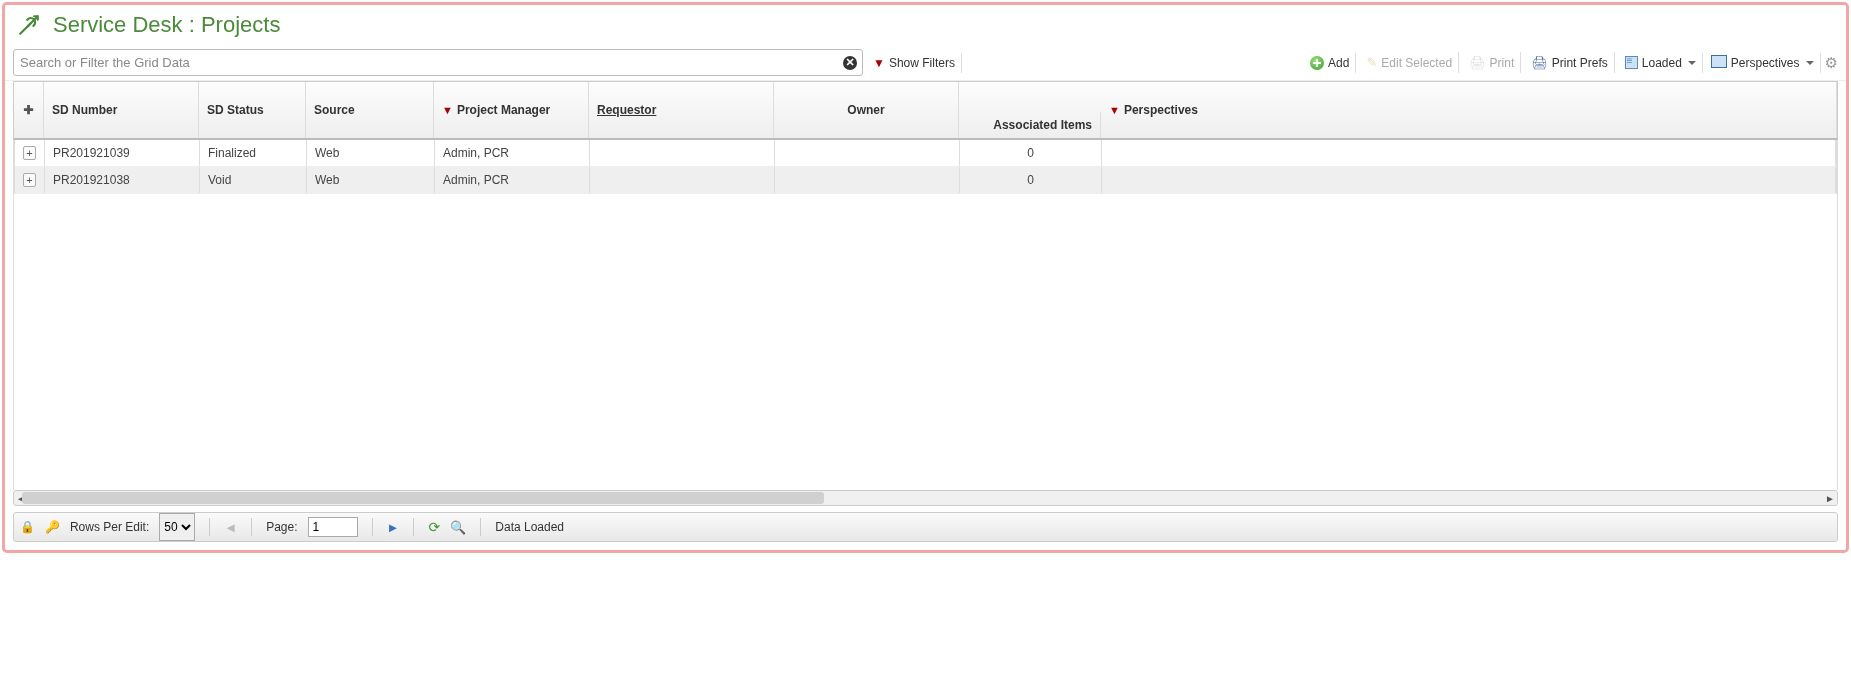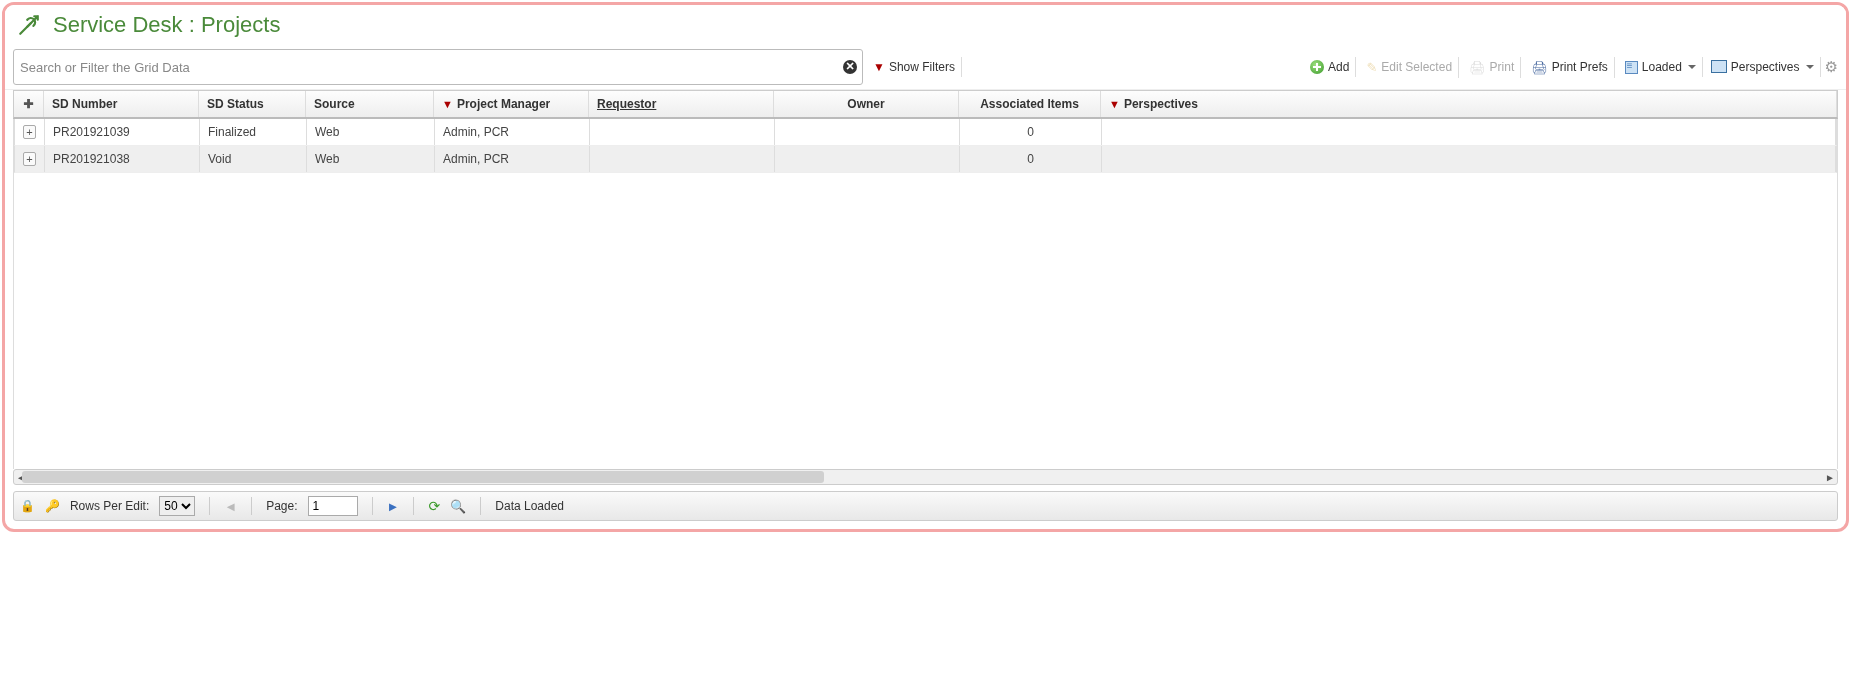--- a/index.html
+++ b/index.html
@@ -4,21 +4,21 @@
 <style>
   * { box-sizing: border-box; margin: 0; padding: 0; }
   body {
     font-family: Arial, Helvetica, sans-serif;
     font-size: 12px;
     background: #fff;
     color: #333;
   }
   .outer-frame {
     border: 3px solid #f4a6a6;
-    border-radius: 12px;
+    border-radius: 5px;
     margin: 2px;
     overflow: hidden;
   }
   .header {
     display: flex;
     align-items: center;
     padding: 6px 10px;
     gap: 10px;
     background: #fff;
   }
@@ -41,21 +41,21 @@
     border-bottom: 1px solid #eee;
   }
   .search-box {
     flex: 0 0 850px;
     position: relative;
     display: flex;
     align-items: center;
   }
   .search-input {
     width: 100%;
-    height: 36px;
+    height: 27px;
     padding: 2px 26px 2px 6px;
     border: 1px solid #bbb;
     border-radius: 3px;
     font-size: 13px;
     color: #333;
   }
   .search-input::placeholder { color: #888; }
   .clear-icon {
     position: absolute;
     right: 6px;
@@ -173,21 +173,21 @@
   }
   .grid-row.alt { background: #efefef; }
   .col-expand { flex: 0 0 30px; justify-content: center; font-size: 12px; color: #555; cursor: pointer; }
   .col-sd { flex: 0 0 155px; }
   .col-status { flex: 0 0 107px; }
   .col-source { flex: 0 0 128px; }
   .col-pm { flex: 0 0 155px; }
   .col-req { flex: 0 0 185px; text-decoration: underline; }
   .col-owner { flex: 0 0 185px; justify-content: center; }
   .col-assoc { flex: 0 0 142px; justify-content: center; }
-  .gh-cell.col-assoc { justify-content: center; }
+  .gh-cell.col-assoc { justify-content: flex-end; margin-top: 30px; }
   .col-desc { flex: 1; }
   .filter-glyph { color: #a00; font-size: 11px; }
   .row-plus {
     display: inline-block;
     width: 14px; height: 14px;
     border: 1px solid #aaa;
     border-radius: 2px;
     background: #fafafa;
     text-align: center;
     line-height: 12px;
@@ -235,21 +235,21 @@
     align-items: center;
     padding: 0 6px;
     gap: 10px;
     font-size: 12px;
     color: #333;
   }
   .footer .fsep { width: 1px; height: 18px; background: #ccc; margin: 0 4px; }
   .icon-lock { color: #d0a030; }
   .icon-key { color: #9ab; }
   .page-select {
-    height: 20px;
+    height: 28px;
     font-size: 12px;
     border: 1px solid #aaa;
   }
   .page-input {
     width: 50px;
     height: 20px;
     font-size: 12px;
     border: 1px solid #aaa;
     padding: 0 4px;
   }

